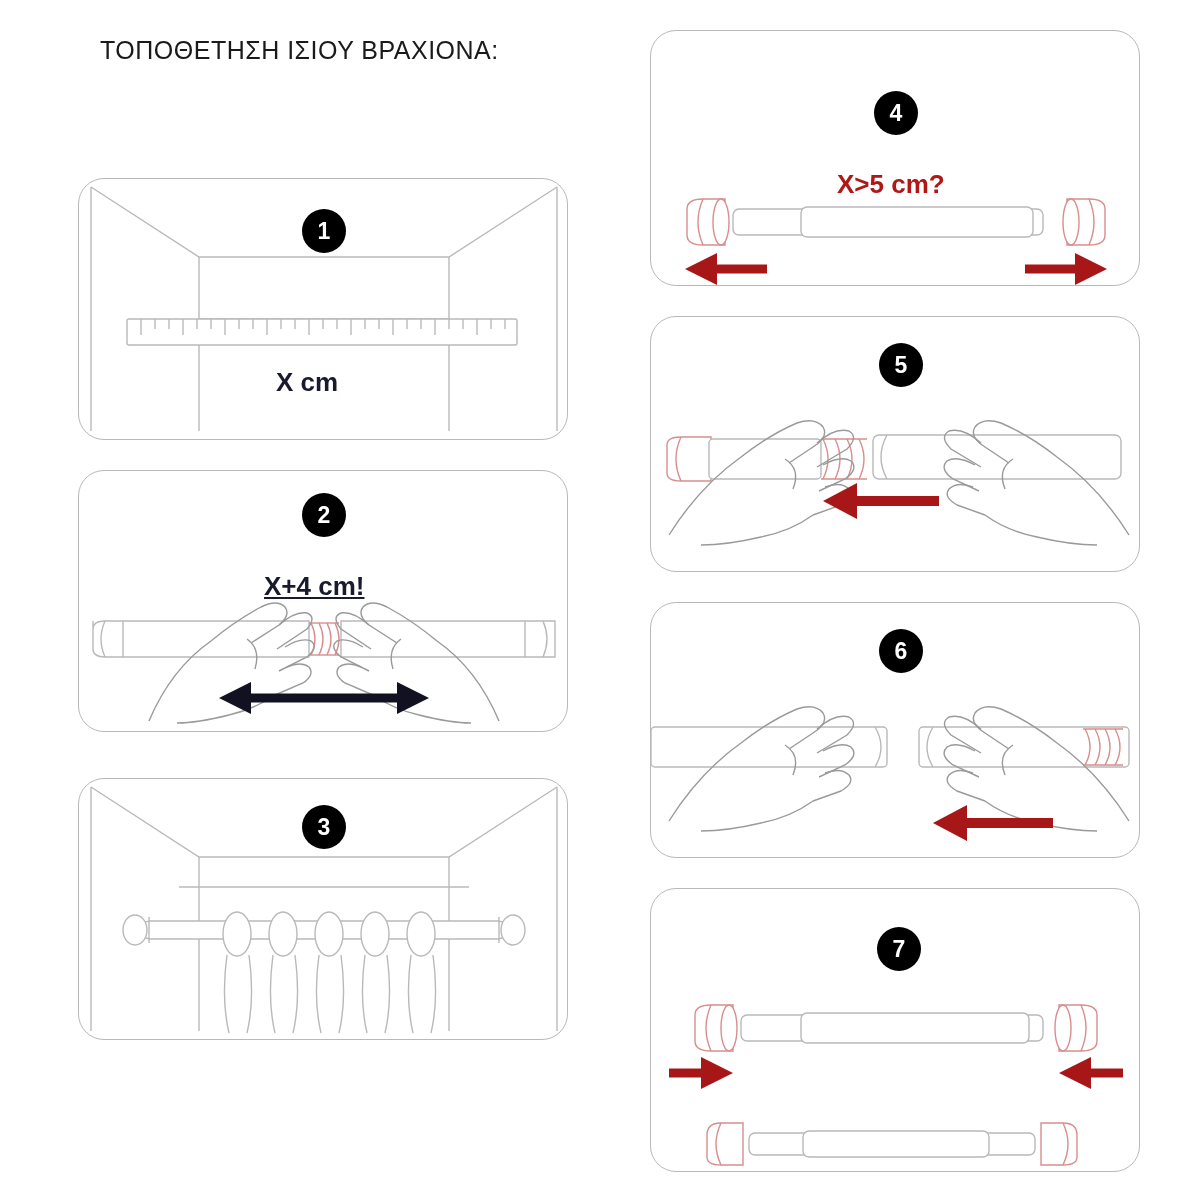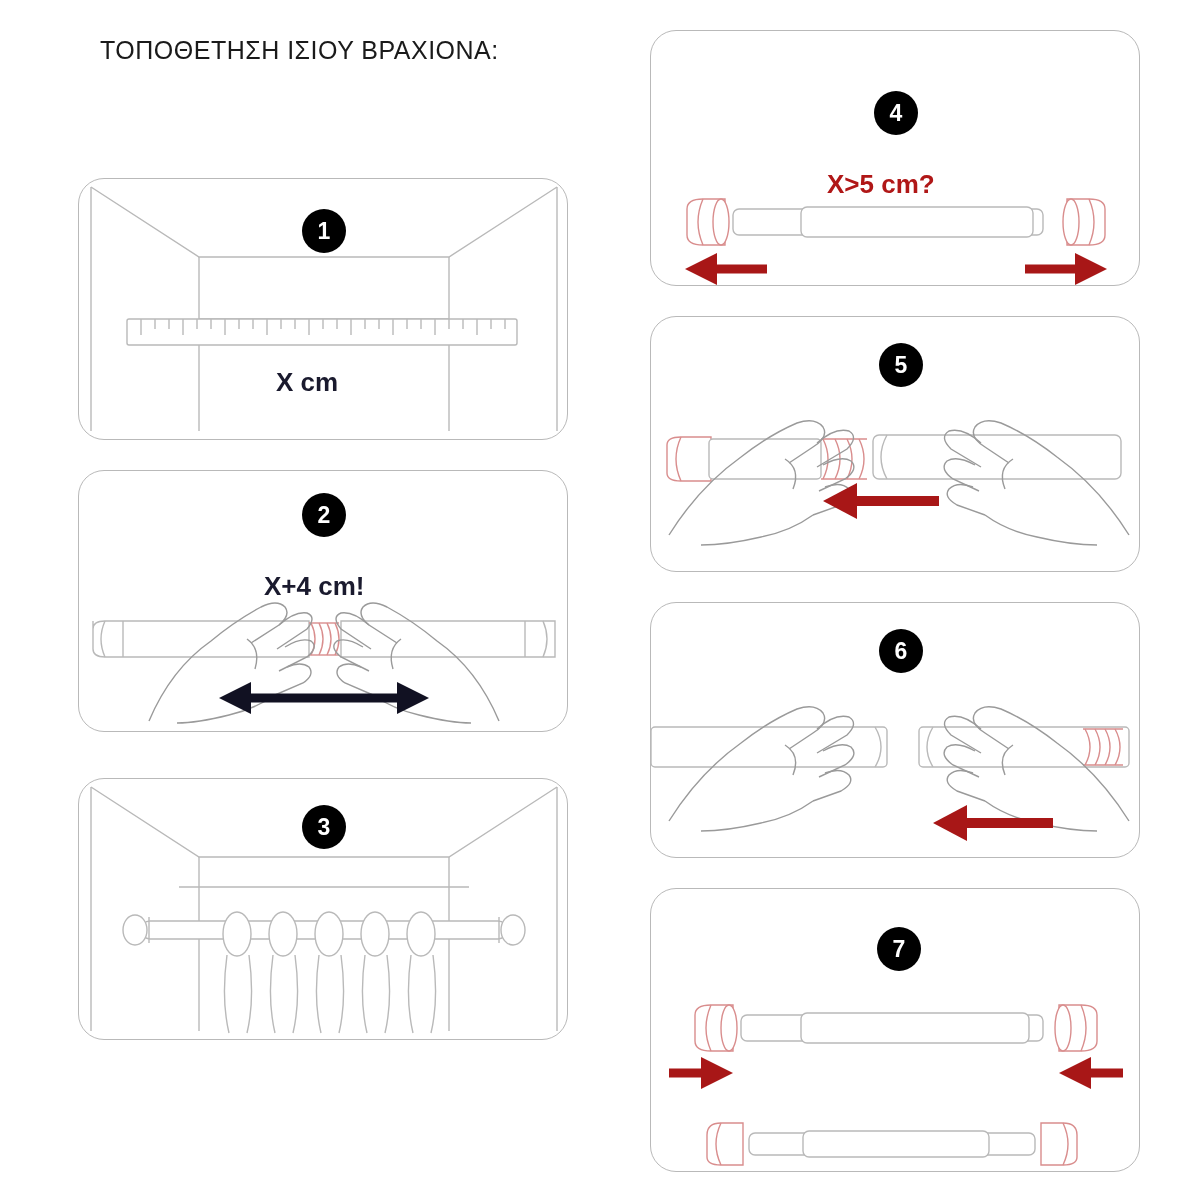--- a/index.html
+++ b/index.html
@@ -171,21 +171,21 @@
         <path d="M322 168 Q308 178 314 198"></path>
       </g>
 
       <g>
         <line x1="160" y1="227" x2="330" y2="227" stroke="#111122" stroke-width="9"></line>
         <polygon points="140,227 172,211 172,243" fill="#111122"></polygon>
         <polygon points="350,227 318,211 318,243" fill="#111122"></polygon>
       </g>
     </svg>
     <div class="badge" style="left:223px; top:22px;">2</div>
-    <div class="caption cap-dark" style="left:185px; top:100px;">X+4 cm!</div>
+    <div class="caption cap-dark" style="left:185px; top:100px;text-decoration:underline;">X+4 cm!</div>
   </div>
 
   <div class="panel" style="left:78px; top:778px; width:490px; height:262px;">
     <svg width="490" height="262" viewBox="0 0 490 262">
       <path class="ln" d="M12 8 L120 78 L370 78 L478 8"></path>
       <path class="ln" d="M120 78 L120 252"></path>
       <path class="ln" d="M370 78 L370 252"></path>
       <path class="ln" d="M100 108 L390 108"></path>
       <path class="ln" d="M12 8 L12 252"></path>
       <path class="ln" d="M478 8 L478 252"></path>
@@ -245,21 +245,21 @@
       <g>
         <line x1="58" y1="238" x2="116" y2="238" stroke="#a81717" stroke-width="9"></line>
         <polygon points="34,238 66,222 66,254" fill="#a81717"></polygon>
       </g>
       <g>
         <line x1="374" y1="238" x2="432" y2="238" stroke="#a81717" stroke-width="9"></line>
         <polygon points="456,238 424,222 424,254" fill="#a81717"></polygon>
       </g>
     </svg>
     <div class="badge" style="left:223px; top:60px;">4</div>
-    <div class="caption cap-red" style="left:176px; top:138px;">X&gt;5 cm?</div>
+    <div class="caption cap-red" style="left:186px; top:138px;">X&gt;5 cm?</div>
   </div>
 
   <div class="panel" style="left:650px; top:316px; width:490px; height:256px;">
     <svg width="490" height="256" viewBox="0 0 490 256">
 
       <g>
         <path class="ln-r" d="M16 128 L16 156 Q16 164 30 164 L60 164 L60 120 L30 120 Q16 120 16 128 Z"></path>
         <path class="ln-r" d="M30 120 Q20 142 30 164"></path>
         <rect class="fill-w ln" x="58" y="122" width="112" height="40" rx="4"></rect>
       </g>

